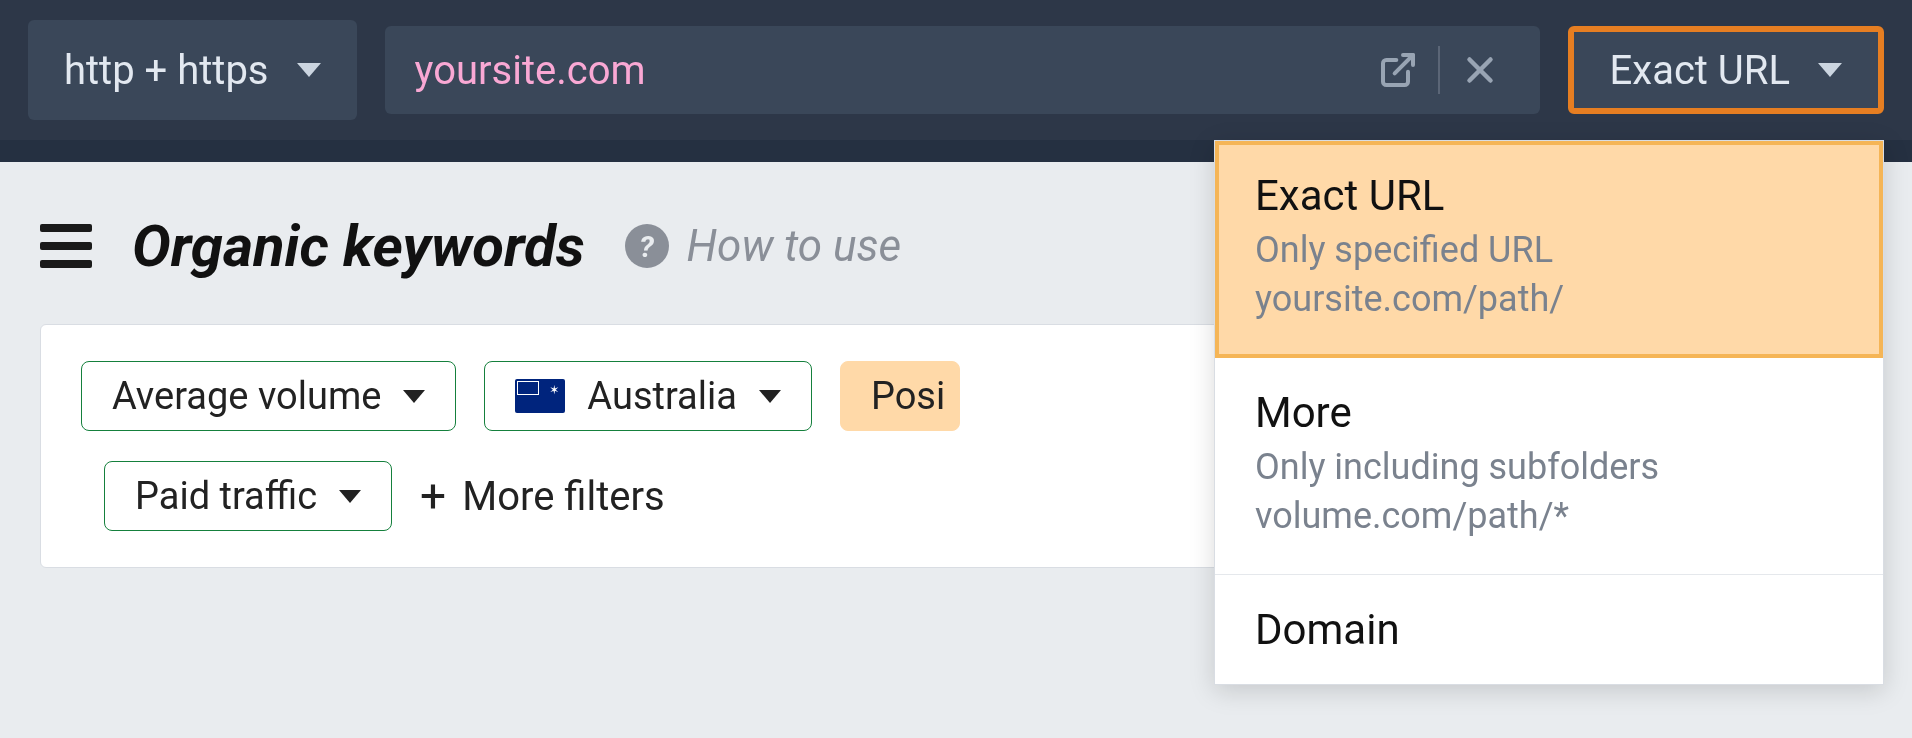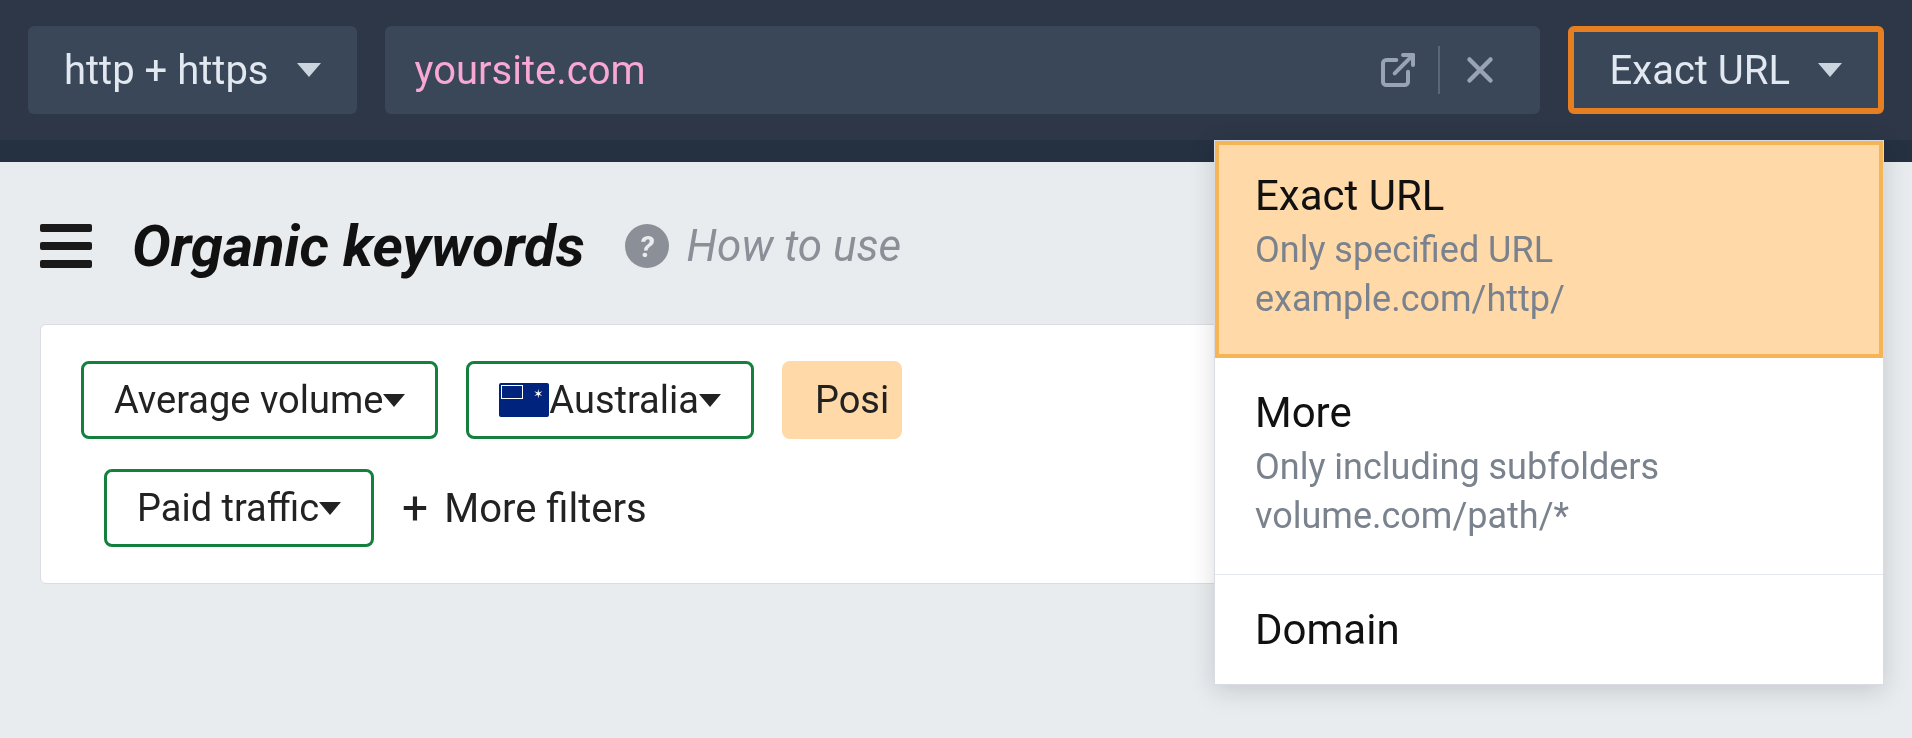--- a/index.html
+++ b/index.html
@@ -9,21 +9,21 @@
   .topbar {
     background:#2d3748;
     height:140px;
     display:flex;
     align-items:center;
     padding:0 28px;
     gap:28px;
   }
   .protocol-select{
     background:#3a4759;
-    height:88px;
+    height:100px;
     border-radius:6px;
     display:flex;
     align-items:center;
     padding:0 36px 0 36px;
     color:#e2e8f0;
     font-size:40px;
     gap:28px;
     cursor:pointer;
   }
   .caret-down{
@@ -90,26 +90,26 @@
   .filters-panel{
     margin:14px 40px 0 40px;
     background:#fff;
     border:1px solid #d9dde3;
     border-radius:6px;
     padding:36px 40px;
   }
   .filters-row{ display:flex; gap:28px; align-items:center; margin-bottom:30px;}
   .filters-row:last-child{ margin-bottom:0;padding-left:23px;}
   .filter-chip{
-    border:3px solid #15803d;
+    border:1px solid #15803d;
     background:#fff;
     border-radius:8px;
-    height:78px;
+    height:70px;
     padding:0 30px;
-    display:flex;align-items:center;
+    display:flex;align-items:center;gap:22px;
     font-size:38px;color:#222;cursor:pointer;
   }
   .caret-dark{
     width:0;height:0;border-left:11px solid transparent;border-right:11px solid transparent;border-top:13px solid #222;display:inline-block;
   }
   .flag-au{
     width:50px;height:34px;background:#00247d;position:relative;display:inline-block;border-radius:2px;overflow:hidden;
   }
   .flag-au::before{content:"";position:absolute;left:2px;top:2px;width:22px;height:14px;background:#00247d;
     box-shadow: inset 0 0 0 1px #fff;}
@@ -226,21 +226,21 @@
       <span>More filters</span>
     </div>
   </div>
 </div>
 
 <div class="dropdown">
   <div class="dropdown-item selected">
     <div class="dd-title">Exact URL</div>
     <div class="dd-desc">
       <span>Only specified URL</span><br>
-      <span>example.com/http/</span>
+      <span>yoursite.com/path/</span>
     </div>
   </div>
   <div class="dropdown-item">
     <div class="dd-title">More</div>
     <div class="dd-desc">
       <span>Only including subfolders</span><br>
       <span>volume.com/path/*</span>
     </div>
   </div>
   <div class="dropdown-item">

